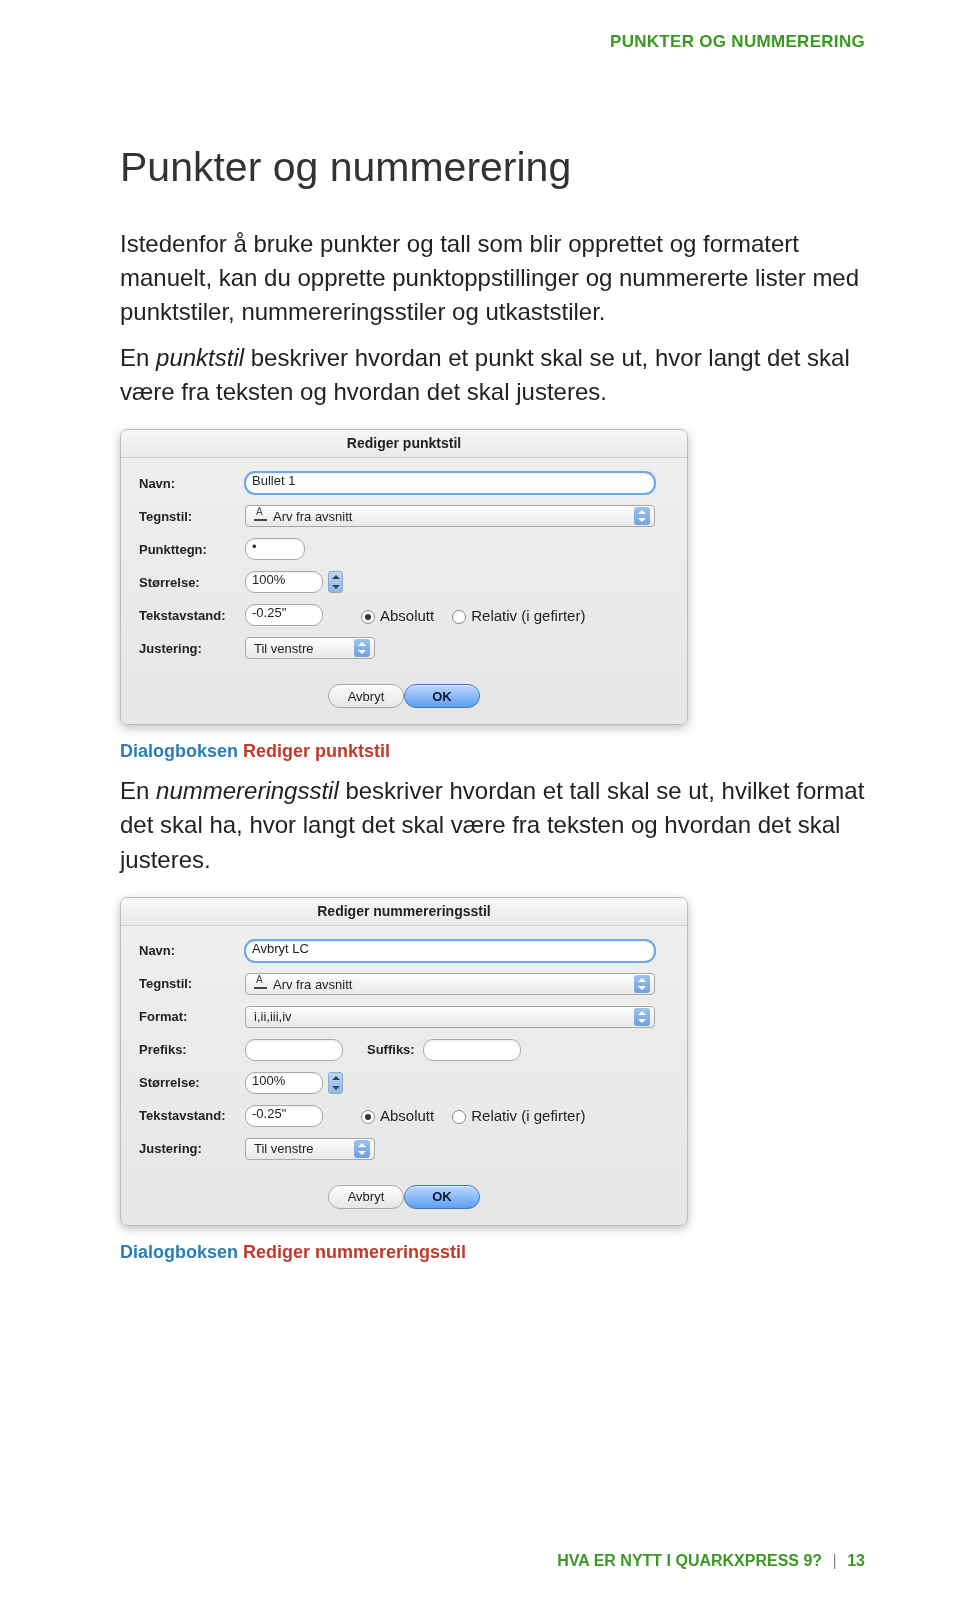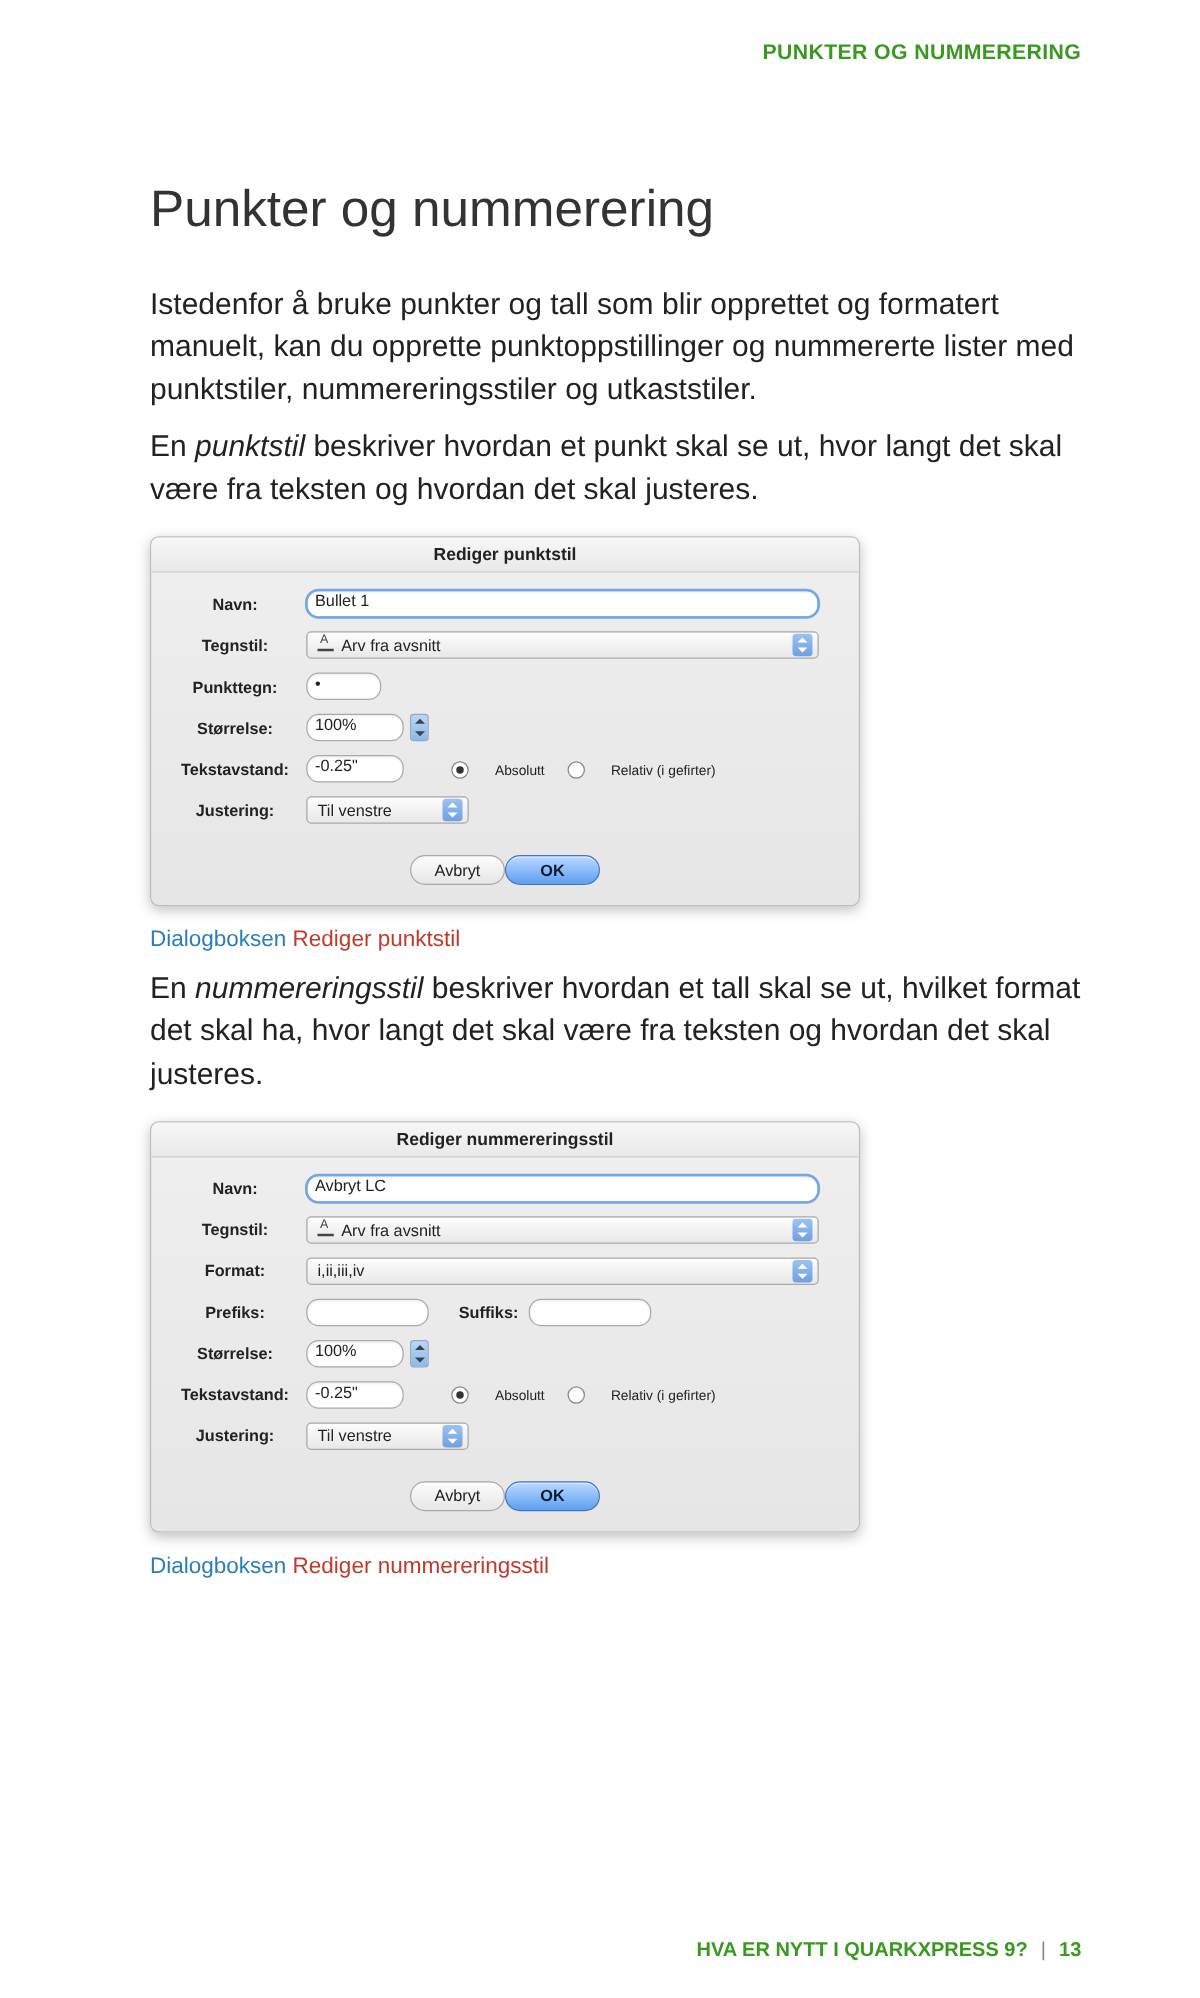--- a/index.html
+++ b/index.html
@@ -33,21 +33,21 @@
     line-height: 1.42;
     color: #222;
     margin-bottom: 12px;
     font-weight: 300;
   }
   .body-text em { font-style: italic; }
   .caption {
     font-size: 18px;
     color: #2a7db8;
     margin: 16px 0 12px 0;
-    font-weight: 400;
+    font-weight: 700;
   }
   .caption .red { color: #c0392b; }
 
   
   .dialog {
     width: 568px;
     margin: 20px 0 8px 0;
     border-radius: 7px;
     background: linear-gradient(#efefef, #e6e6e6);
     border: 1px solid #bcbcbc;
@@ -67,21 +67,21 @@
     padding: 14px 18px 6px 18px;
   }
   .row {
     display: flex;
     align-items: center;
     margin-bottom: 11px;
     font-size: 13px;
   }
   .row-label {
     width: 106px;
-    text-align: center;
+    text-align: left;
     padding-right: 8px;
     font-weight: 600;
     color: #222;
     font-size: 13px;
   }
   .input {
     height: 22px;
     border: 1px solid #a9a9a9;
     background: #fff;
     border-radius: 10px;
@@ -142,21 +142,21 @@
   .radio-group { display:flex; align-items:center; gap:18px; margin-left:10px; }
   .radio {
     width:14px; height:14px; border-radius:50%;
     border:1px solid #888; background:#fff; display:inline-block;
     position:relative; margin-right:5px; vertical-align:middle;
   }
   .radio.checked::after {
     content:""; position:absolute; left:3px; top:3px;
     width:6px; height:6px; border-radius:50%; background:#333;
   }
-  .radio-label { font-size:11px; color:#222;margin-left:16px; }
+  .radio-label { font-size:15px; color:#222; }
   .dialog-buttons {
     display:flex; justify-content:center; gap:0;
     padding: 8px 16px 16px;
   }
   .btn {
     min-width: 76px;
     height: 24px;
     border-radius: 12px;
     border: 1px solid #a9a9a9;
     background: linear-gradient(#fdfdfd,#e6e6e6);

